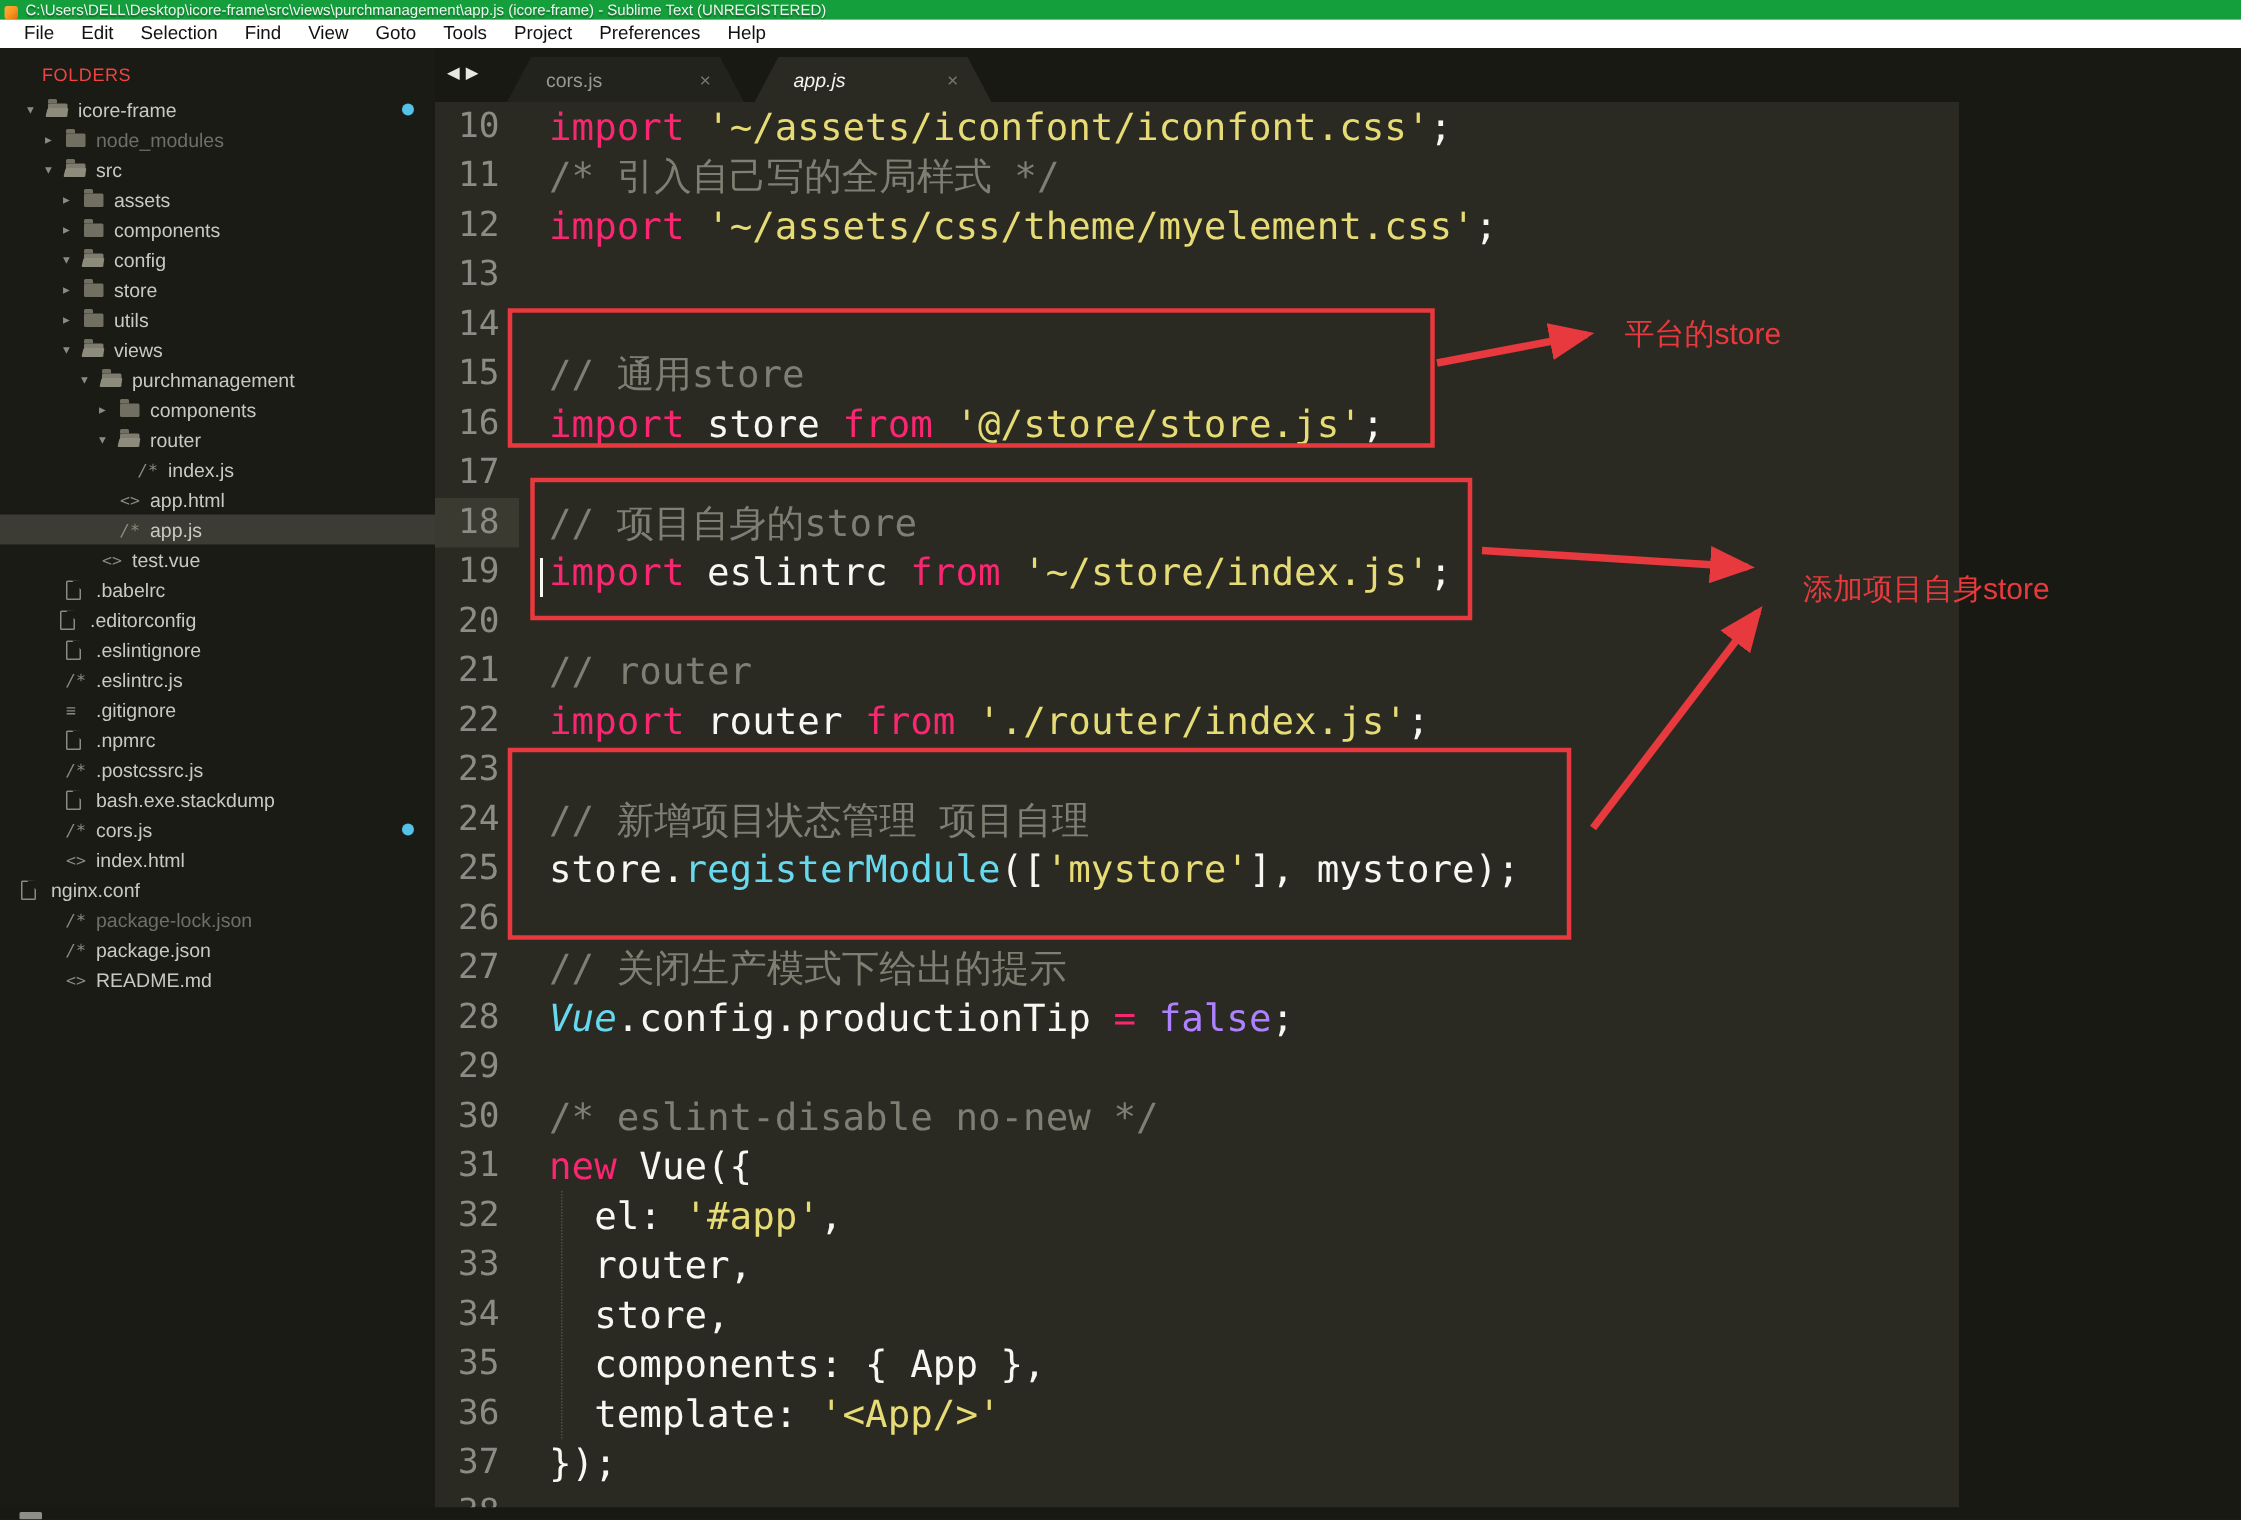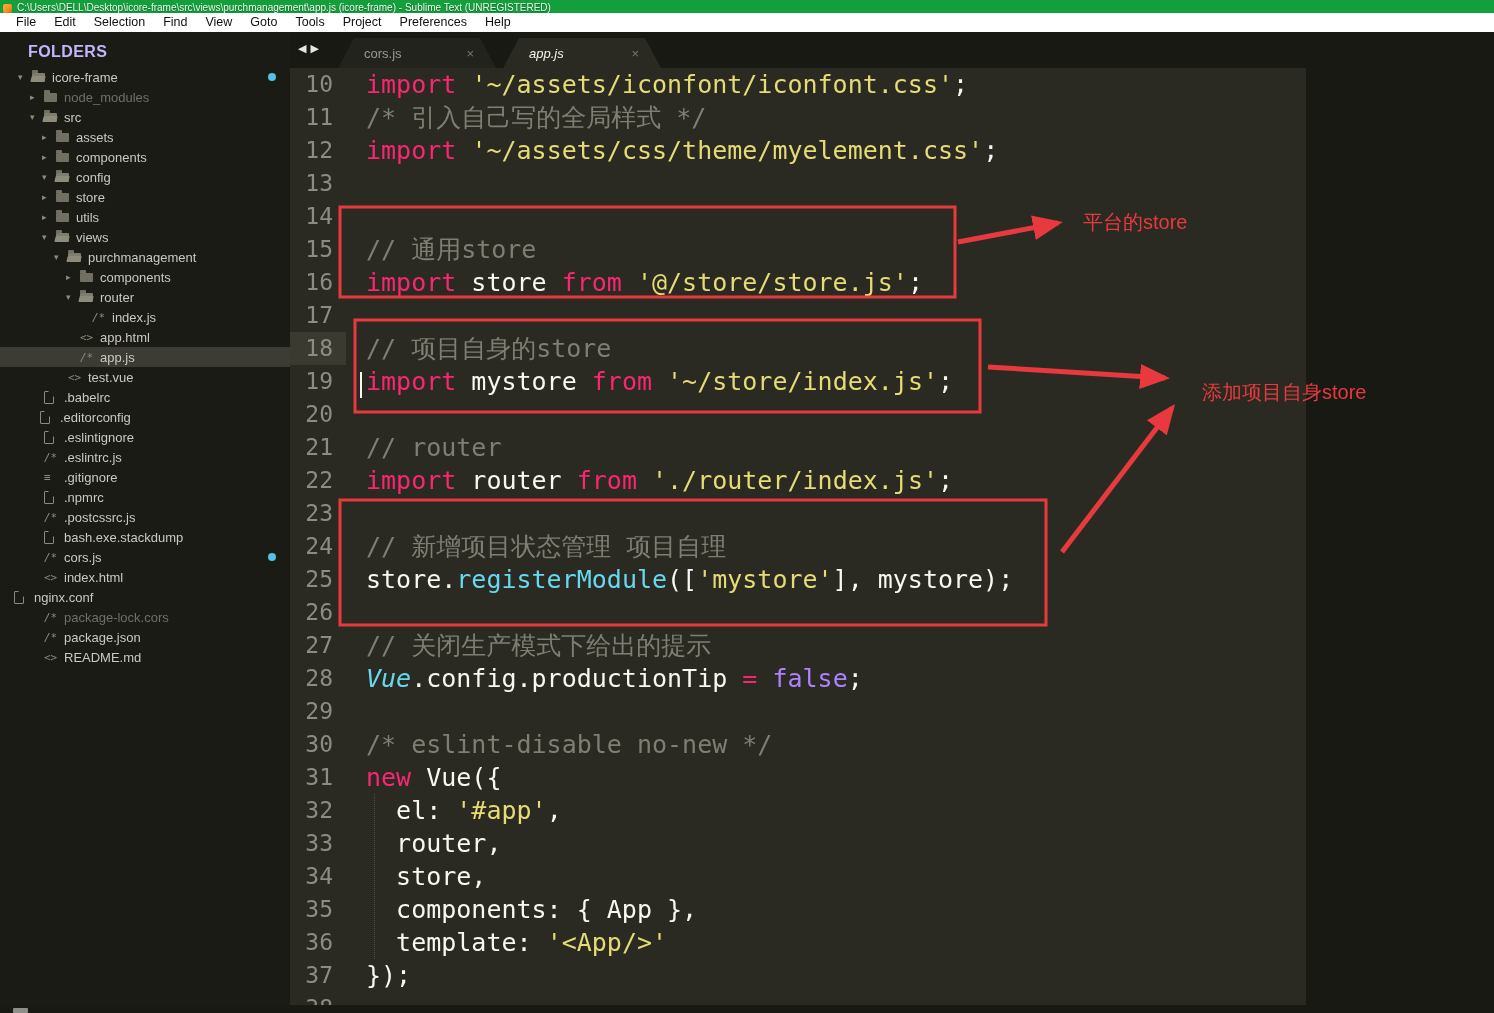--- a/index.html
+++ b/index.html
@@ -21,21 +21,21 @@
   
   .menubar{position:absolute;left:0;top:13px;width:100%;height:19px;background:#ffffff;
     display:flex;align-items:center;padding-left:7px}
   .menu-item{font-size:12.5px;color:#111;padding:0 9px;line-height:19px;cursor:default}
 
   
   .app{position:absolute;left:0;top:32px;width:1494px;height:973px;background:#191914}
 
   
   .sidebar{position:absolute;left:0;top:0;width:290px;height:973px;background:#1b1b16;overflow:hidden}
-  .folders-header{margin:11px 0 6px 28px;font-size:16px;font-weight:bold;color:#c4b5fd;letter-spacing:.4px}
+  .folders-header{margin:11px 0 6px 28px;font-size:12px;font-weight:normal;color:#ef4444;letter-spacing:.4px}
   .tree{position:relative}
   .trow{position:relative;height:20px;display:flex;align-items:center;font-size:13px;color:#c9c9c1;white-space:nowrap}
   .trow.sel{background:#3c3c35}
   .trow.dim .tlabel{color:#6f6f66}
   .tarrow{width:14px;flex:0 0 14px;font-size:9px;color:#8b8b80;text-align:left;line-height:20px}
   .ticon{width:20px;flex:0 0 20px;display:flex;align-items:center}
   .tlabel{padding-right:8px}
   .mdot{position:absolute;right:14px;top:6px;width:8px;height:8px;border-radius:50%;background:var(--dot)}
   
   .ic-folder{width:13px;height:9px;background:#716f62;border-radius:1px;position:relative}
@@ -295,21 +295,21 @@
             <span class="ticon">
               <span class="ic-doc"></span>
             </span>
             <span class="tlabel">nginx.conf</span>
           </div>
           <div class="trow dim" style="padding-left: 30px;">
             <span class="tarrow"></span>
             <span class="ticon">
               <span class="ic-js">/*</span>
             </span>
-            <span class="tlabel">package-lock.cors</span>
+            <span class="tlabel">package-lock.json</span>
           </div>
           <div class="trow" style="padding-left: 30px;">
             <span class="tarrow"></span>
             <span class="ticon">
               <span class="ic-js">/*</span>
             </span>
             <span class="tlabel">package.json</span>
           </div>
           <div class="trow" style="padding-left: 30px;">
             <span class="tarrow"></span>
@@ -372,21 +372,21 @@
         <div class="code-row">
           <span class="ln">17</span>
           <span class="lc"></span>
         </div>
         <div class="code-row">
           <span class="ln hl">18</span>
           <span class="lc"><span class="tk-com">// 项目自身的store</span></span>
         </div>
         <div class="code-row">
           <span class="ln">19</span>
-          <span class="lc"><span class="tk-kw">import</span><span class="tk-pl"> mystore </span><span class="tk-kw">from</span><span class="tk-pl"> </span><span class="tk-str">'~/store/index.js'</span><span class="tk-pl">;</span></span>
+          <span class="lc"><span class="tk-kw">import</span><span class="tk-pl"> eslintrc </span><span class="tk-kw">from</span><span class="tk-pl"> </span><span class="tk-str">'~/store/index.js'</span><span class="tk-pl">;</span></span>
         </div>
         <div class="code-row">
           <span class="ln">20</span>
           <span class="lc"></span>
         </div>
         <div class="code-row">
           <span class="ln">21</span>
           <span class="lc"><span class="tk-com">// router</span></span>
         </div>
         <div class="code-row">

